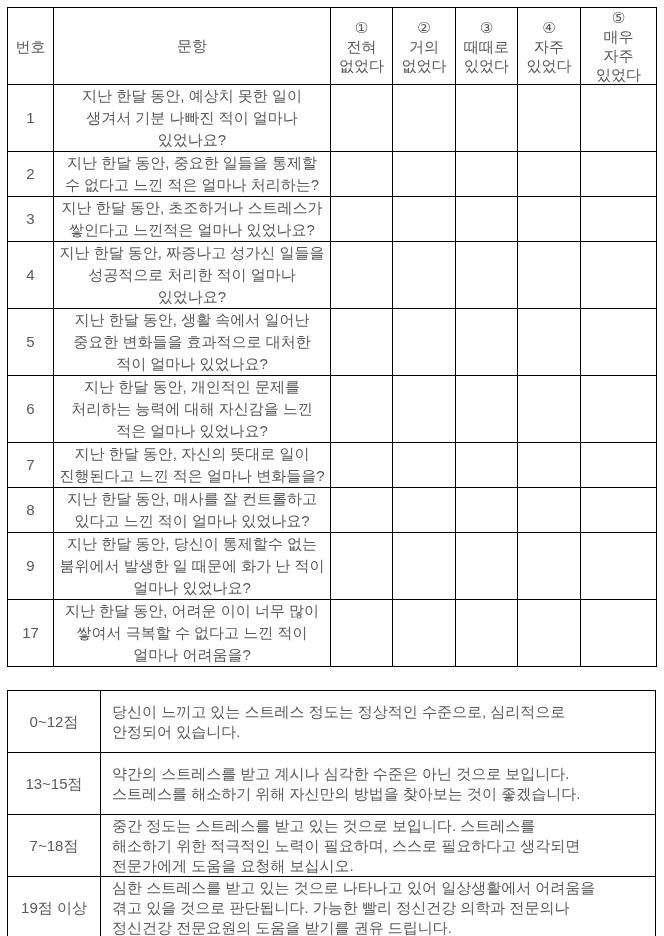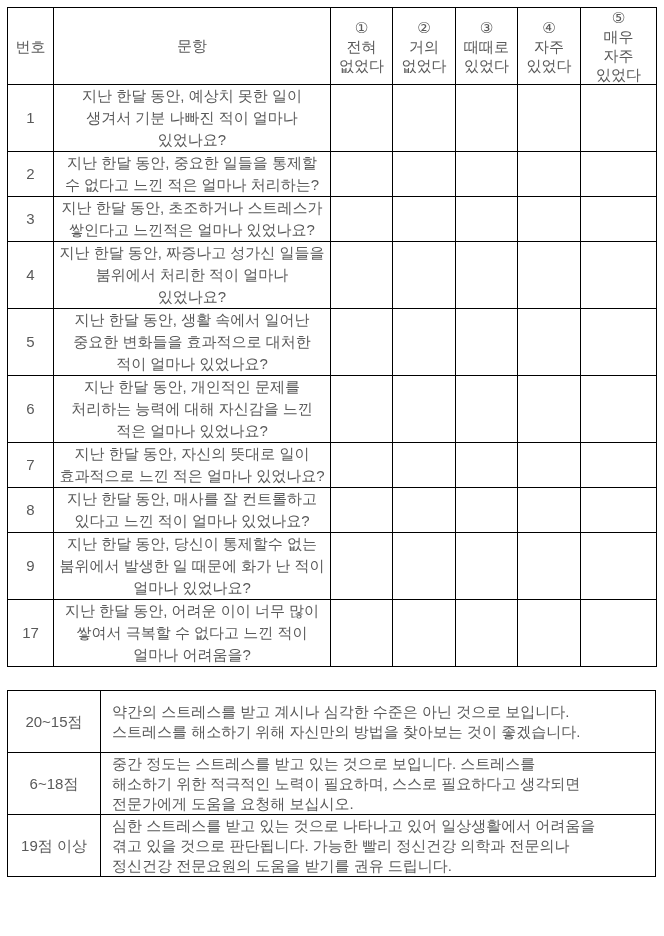--- a/index.html
+++ b/index.html
@@ -133,21 +133,21 @@
 쌓인다고 느낀적은 얼마나 있었나요?</td>
           <td class="answer-cell"></td>
           <td class="answer-cell"></td>
           <td class="answer-cell"></td>
           <td class="answer-cell"></td>
           <td class="answer-cell"></td>
         </tr>
         <tr>
           <td class="no-cell">4</td>
           <td class="q-cell">지난 한달 동안, 짜증나고 성가신 일들을
-붐위에서 처리한 적이 얼마나
+성공적으로 처리한 적이 얼마나
 있었나요?</td>
           <td class="answer-cell"></td>
           <td class="answer-cell"></td>
           <td class="answer-cell"></td>
           <td class="answer-cell"></td>
           <td class="answer-cell"></td>
         </tr>
         <tr>
           <td class="no-cell">5</td>
           <td class="q-cell">지난 한달 동안, 생활 속에서 일어난
@@ -166,21 +166,21 @@
 적은 얼마나 있었나요?</td>
           <td class="answer-cell"></td>
           <td class="answer-cell"></td>
           <td class="answer-cell"></td>
           <td class="answer-cell"></td>
           <td class="answer-cell"></td>
         </tr>
         <tr>
           <td class="no-cell">7</td>
           <td class="q-cell">지난 한달 동안, 자신의 뜻대로 일이
-효과적으로 느낀 적은 얼마나 있었나요?</td>
+진행된다고 느낀 적은 얼마나 변화들을?</td>
           <td class="answer-cell"></td>
           <td class="answer-cell"></td>
           <td class="answer-cell"></td>
           <td class="answer-cell"></td>
           <td class="answer-cell"></td>
         </tr>
         <tr>
           <td class="no-cell">8</td>
           <td class="q-cell">지난 한달 동안, 매사를 잘 컨트롤하고
 있다고 느낀 적이 얼마나 있었나요?</td>
@@ -215,26 +215,31 @@
       </tbody>
   </table>
 
   <table class="s-table">
     <colgroup>
       <col style="width:93px">
       <col>
     </colgroup>
     <tbody id="score-rows">
         <tr>
-          <td class="range-cell">20~15점</td>
+          <td class="range-cell">0~12점</td>
+          <td class="desc-cell">당신이 느끼고 있는 스트레스 정도는 정상적인 수준으로, 심리적으로
+안정되어 있습니다.</td>
+        </tr>
+        <tr>
+          <td class="range-cell">13~15점</td>
           <td class="desc-cell">약간의 스트레스를 받고 계시나 심각한 수준은 아닌 것으로 보입니다.
 스트레스를 해소하기 위해 자신만의 방법을 찾아보는 것이 좋겠습니다.</td>
         </tr>
         <tr>
-          <td class="range-cell">6~18점</td>
+          <td class="range-cell">7~18점</td>
           <td class="desc-cell">중간 정도는 스트레스를 받고 있는 것으로 보입니다. 스트레스를
 해소하기 위한 적극적인 노력이 필요하며, 스스로 필요하다고 생각되면
 전문가에게 도움을 요청해 보십시오.</td>
         </tr>
         <tr>
           <td class="range-cell">19점 이상</td>
           <td class="desc-cell">심한 스트레스를 받고 있는 것으로 나타나고 있어 일상생활에서 어려움을
 겪고 있을 것으로 판단됩니다. 가능한 빨리 정신건강 의학과 전문의나
 정신건강 전문요원의 도움을 받기를 권유 드립니다.</td>
         </tr>

